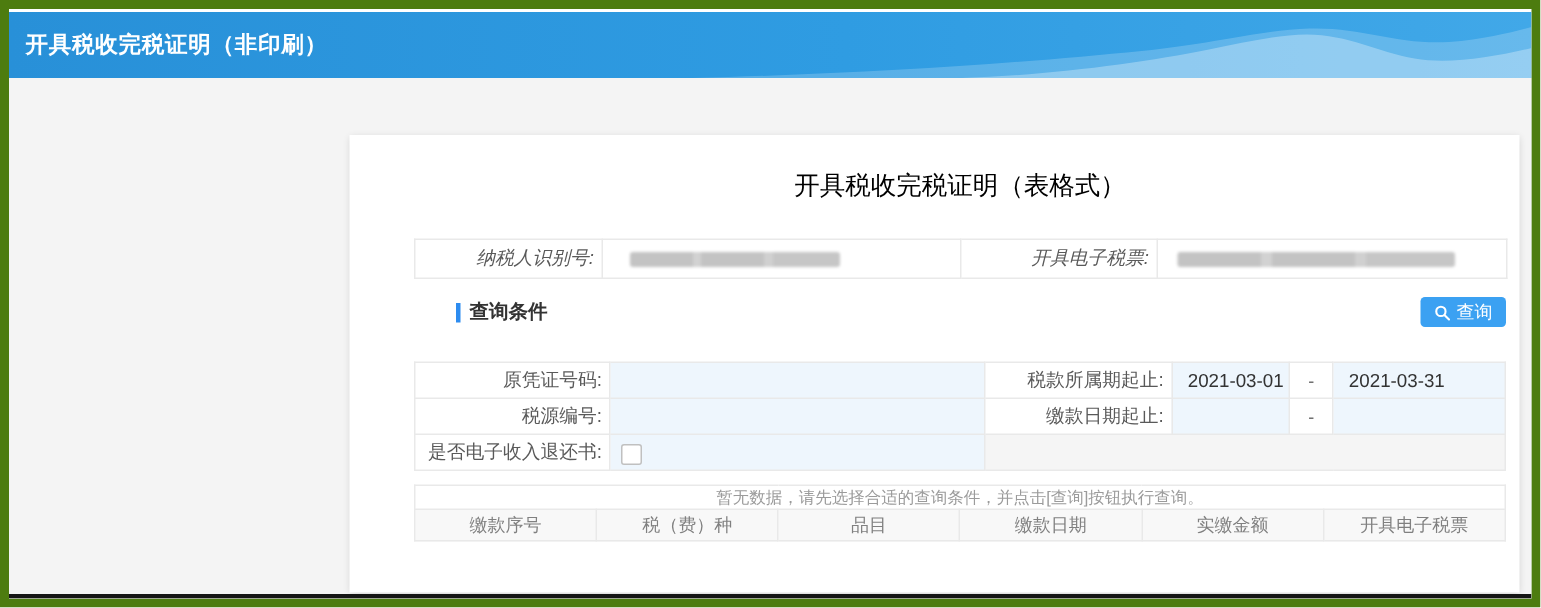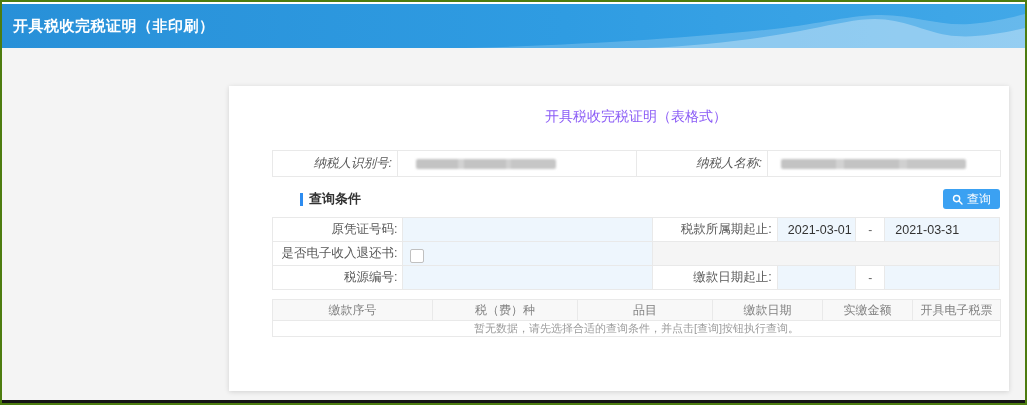--- a/index.html
+++ b/index.html
@@ -2,21 +2,21 @@
 <html><head>
 <meta charset="utf-8">
 <style>
   * { box-sizing: border-box; margin: 0; padding: 0; }
   body { margin: 0; background: #fff; font-family: "Liberation Sans", "DejaVu Sans", sans-serif; }
 
   .screen {
     position: relative;
     width: 1027px;
     height: 405px;
-    border: 2px solid #4d7c0f;
+    border: 6px solid #4d7c0f;
     background: #ffffff;
     overflow: hidden;
   }
 
   
   .page-header {
     position: relative;
     margin-top: 2px;
     height: 44px;
     background: linear-gradient(90deg, #2890d8 0%, #2f9ce2 55%, #41a8e8 100%);
@@ -46,22 +46,22 @@
     top: 38px;
     width: 780px;
     height: 305px;
     background: #ffffff;
     box-shadow: 0 1px 5px rgba(0,0,0,0.14);
     padding: 0 9px 0 43px;
   }
   .card-title {
     padding-top: 22px;
     text-align: center;
-    font-size: 14px;
-    color: #8b5cf6;
+    font-size: 17px;
+    color: #000000;
   }
 
   
   table { border-collapse: collapse; width: 728px; table-layout: fixed; }
   td, th { border: 1px solid #e9e9e9; }
 
   .lbl {
     text-align: right;
     padding-right: 5px;
     color: #595959;
@@ -111,21 +111,21 @@
     color: #ffffff;
     font-size: 12px;
     font-family: Liberation Serif, serif;
     padding: 4px 9px;
     cursor: pointer;
     line-height: 1;
   }
   .query-btn svg { display: block; }
 
   
-  .form-table { margin-top: 7px; }
+  .form-table { margin-top: 22px; }
   .form-table td { height: 24px; }
   .cell-input { background: #eef6fd; }
   .cell-date {
     background: #eef6fd;
     color: #333333;
     font-size: 12.5px;
     padding-left: 10px;
   }
   .cell-sep { background: #ffffff; text-align: center; color: #666666; font-size: 12px; }
   .cell-gray { background: #f5f5f5; }
@@ -183,21 +183,21 @@
 
       <div class="card-title">开具税收完税证明（表格式）</div>
 
       <table class="taxpayer-table">
         <tbody>
             <tr>
           <td class="lbl" style="width:125px">纳税人识别号:</td>
           <td class="val" style="width:239px">
             <div class="redacted"></div>
           </td>
-          <td class="lbl" style="width:131px">纳税人名称:</td>
+          <td class="lbl" style="width:131px">开具电子税票:</td>
           <td class="val" style="width:233px">
             <div class="redacted r2"></div>
           </td>
         </tr>
       </tbody>
         </table>
 
       <div class="section-row">
         <div class="section-title">
           <span class="bar"></span>
@@ -216,51 +216,51 @@
         <tbody>
             <tr>
           <td class="lbl" style="width:125px">原凭证号码:</td>
           <td class="cell-input" style="width:239px"></td>
           <td class="lbl" style="width:120px">税款所属期起止:</td>
           <td class="cell-date" style="width:75px">2021-03-01</td>
           <td class="cell-sep" style="width:28px">-</td>
           <td class="cell-date" style="width:110px">2021-03-31</td>
         </tr>
         <tr>
-          <td class="lbl">是否电子收入退还书:</td>
-          <td class="cell-input">
-            <span class="checkbox"></span>
-          </td>
-          <td class="cell-gray" colspan="4"></td>
-        </tr>
-        <tr>
           <td class="lbl">税源编号:</td>
           <td class="cell-input"></td>
           <td class="lbl">缴款日期起止:</td>
           <td class="cell-date"></td>
           <td class="cell-sep">-</td>
           <td class="cell-date"></td>
         </tr>
+        <tr>
+          <td class="lbl">是否电子收入退还书:</td>
+          <td class="cell-input">
+            <span class="checkbox"></span>
+          </td>
+          <td class="cell-gray" colspan="4"></td>
+        </tr>
       </tbody>
         </table>
 
 
       <table class="results-table">
         <tbody>
             <tr>
+          <td class="empty-cell" colspan="6">暂无数据，请先选择合适的查询条件，并点击[查询]按钮执行查询。</td>
+        </tr>
+        <tr>
           <th style="width:160px">缴款序号</th>
           <th style="width:145px">税（费）种</th>
           <th style="width:135px">品目</th>
           <th style="width:110px">缴款日期</th>
           <th style="width:90px">实缴金额</th>
           <th style="width:88px">开具电子税票</th>
         </tr>
-        <tr>
-          <td class="empty-cell" colspan="6">暂无数据，请先选择合适的查询条件，并点击[查询]按钮执行查询。</td>
-        </tr>
       </tbody>
         </table>
 
     </div>
   </div>
 
   <div class="bottom-line"></div>
 </div>
 
 </body></html>

